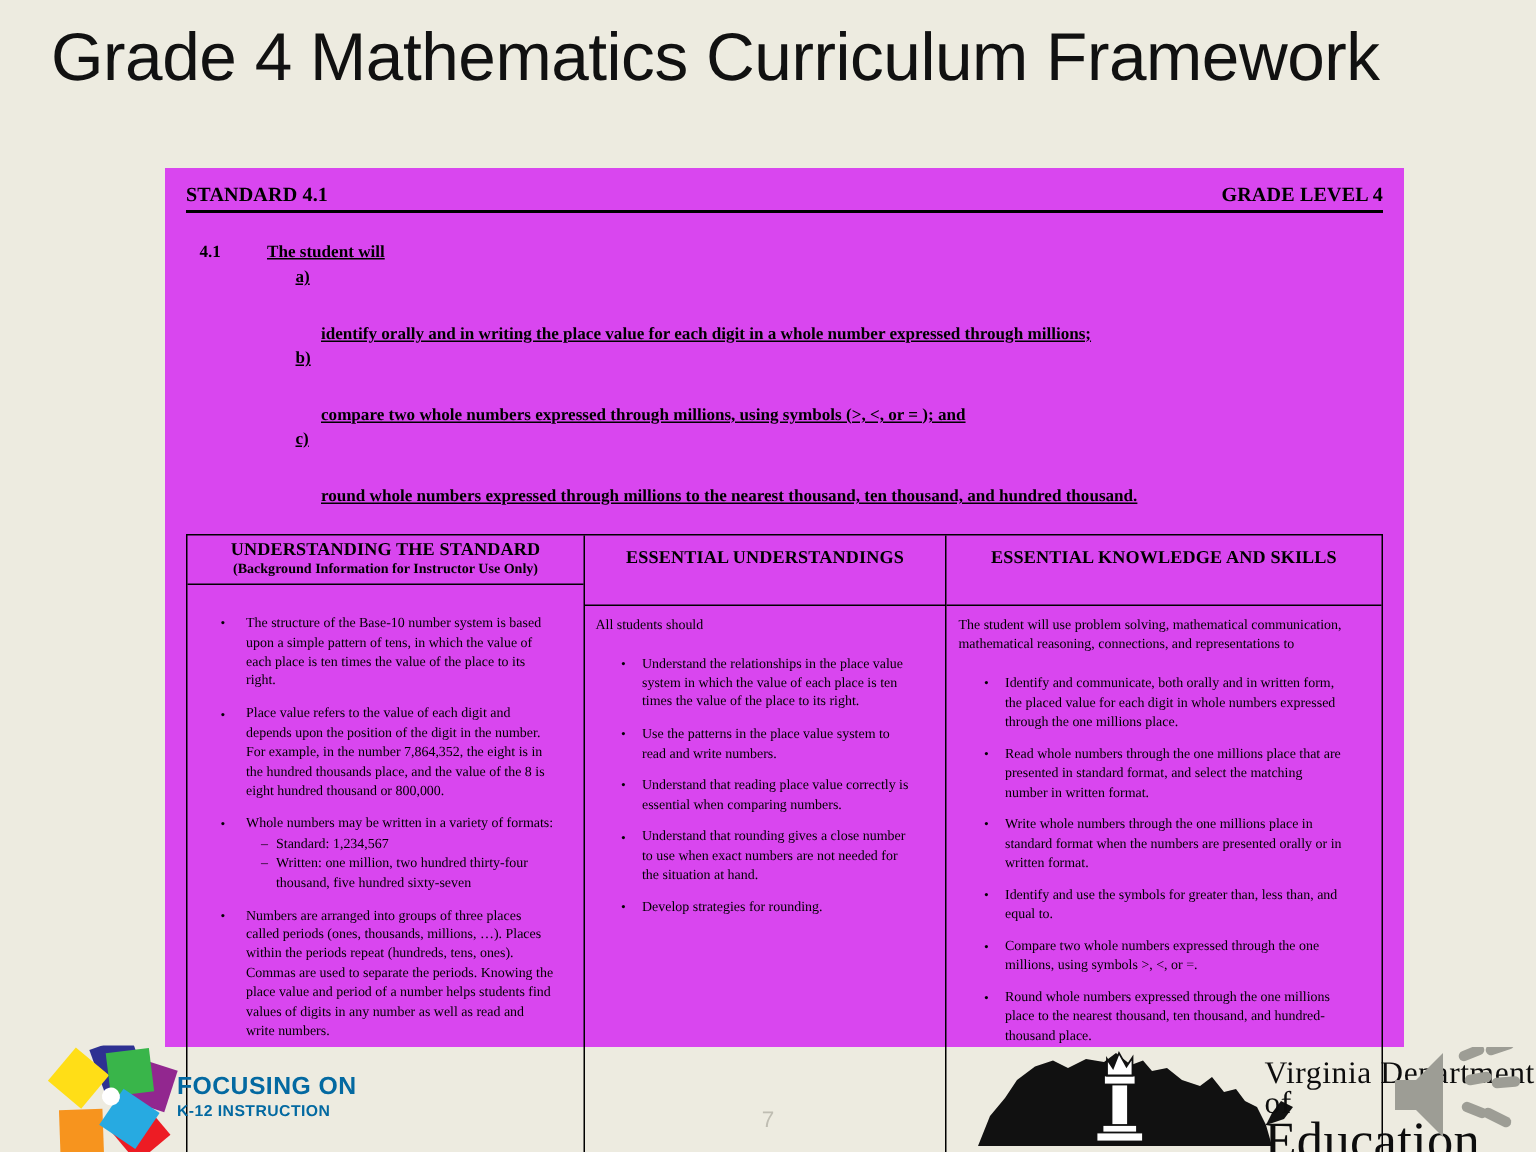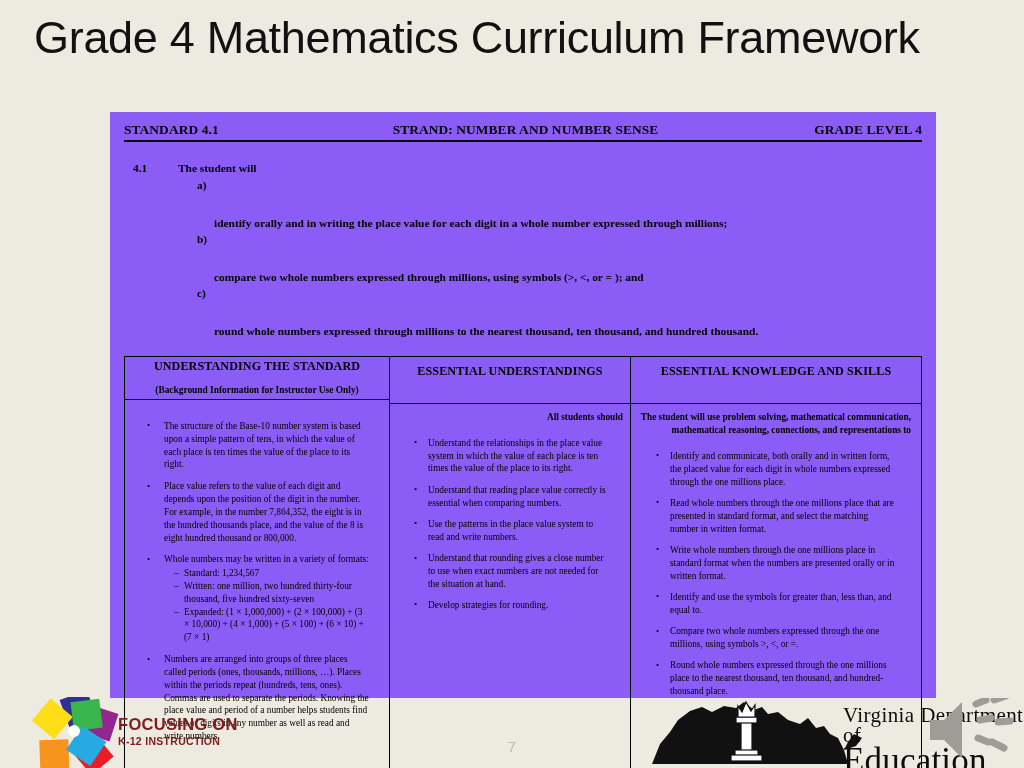--- a/index.html
+++ b/index.html
@@ -30,21 +30,21 @@
     white-space: nowrap;
   }
 
   
   .doc-page {
     position: absolute;
     left: 110px;
     top: 112px;
     width: 826px;
     height: 586px;
-    background: #8b5cf6;
+    background: #d946ef;
     box-sizing: border-box;
     padding: 10px 14px 0 14px;
     font-family: "Liberation Serif", serif;
     color: #000000;
   }
 
   .doc-header {
     display: flex;
     justify-content: space-between;
     align-items: baseline;
@@ -64,21 +64,21 @@
     display: flex;
     font-size: 11.4px;
     font-weight: bold;
     line-height: 1.40;
   }
   .std-num {
     flex: 0 0 54px;
     padding-left: 9px;
     box-sizing: border-box;
   }
-  .std-body { flex: 1 1 auto; }
+  .std-body { flex: 1 1 auto; text-decoration: underline; }
   .std-intro { margin-bottom: 1px; }
   .std-item {
     display: flex;
     margin-left: 19px;
   }
   .std-item .lbl { flex: 0 0 17px; }
   .std-item .txt { flex: 1 1 auto; margin-top: 38px; }
 
   
   .doc-table {
@@ -102,39 +102,38 @@
     text-align: center;
     font-weight: bold;
     padding: 3px 4px 4px 4px;
     font-size: 12.1px;
     letter-spacing: 0.1px;
   }
   .col-head .sub {
     display: block;
     font-size: 9.4px;
     letter-spacing: 0;
-    margin-top: 11px;
+    margin-top: 1px;
     font-family: Liberation Serif, serif;
   }
   .col-head.two-line { padding-top: 2px; }
   .col-head.one-line { padding-top: 7px; padding-bottom: 24px; }
 
   .col-body {
     padding: 7px 7px 0 7px;
     font-size: 9.3px;
     line-height: 1.38;
     flex: 1 1 auto;
     overflow: hidden;
   }
   .col-3 .col-body { padding-left: 8px; padding-right: 10px; }
 
   .lead-in {
-    font-weight: bold;
+    font-weight: normal;
     margin-bottom: 6px;
-    text-align: right;
   }
   .col-3 .lead-in { line-height: 1.40; margin-bottom: 8px; }
 
   ul.bullets {
     list-style: none;
     margin: 13px;
     padding: 0;
   }
   ul.bullets > li {
     position: relative;
@@ -197,21 +196,21 @@
     left: 22px;
     top: 697px;
     width: 228px;
     height: 71px;
   }
   .k12-text {
     position: absolute;
     left: 118px;
     top: 716px;
     font-family: "Liberation Sans", sans-serif;
-    color: #7f1d1d;
+    color: #0369a1;
   }
   .k12-text .l1 {
     font-size: 16.5px;
     font-weight: bold;
     letter-spacing: 0.3px;
     line-height: 1.05;
   }
   .k12-text .l2 {
     font-size: 10.5px;
     font-weight: bold;
@@ -253,21 +252,20 @@
 </style>
 </head>
 <body>
 
 <div class="slide-title">Grade 4 Mathematics Curriculum Framework</div>
 
 <div class="doc-page">
 
   <div class="doc-header">
     <span class="hdr-left">STANDARD 4.1</span>
-    <span class="hdr-center">STRAND: NUMBER AND NUMBER SENSE</span>
     <span class="hdr-right">GRADE LEVEL 4</span>
   </div>
 
   <div class="std-block">
     <div class="std-num">4.1</div>
     <div class="std-body">
       <div class="std-intro">The student will</div>
 
       <div class="std-item">
         <span class="lbl">a)</span>
@@ -293,38 +291,37 @@
       </div>
       <div class="col-body">
         <ul class="bullets">
           <li><span>The structure of the Base-10 number system is based upon a simple pattern of tens, in which the value of each place is ten times the value of the place to its right.</span></li>
           <li><span>Place value refers to the value of each digit and depends upon the position of the digit in the number. For example, in the number 7,864,352, the eight is in the hundred thousands place, and the value of the 8 is eight hundred thousand or 800,000.</span></li>
           <li>
             <span>Whole numbers may be written in a variety of formats:</span>
             <ul class="sublist">
               <li><span>Standard: 1,234,567</span></li>
               <li><span>Written: one million, two hundred thirty-four thousand, five hundred sixty-seven</span></li>
-              <li><span>Expanded: (1 × 1,000,000) + (2 × 100,000) + (3 × 10,000) + (4 × 1,000) + (5 × 100) + (6 × 10) + (7 × 1)</span></li>
             </ul>
           </li>
           <li><span>Numbers are arranged into groups of three places called periods (ones, thousands, millions, …). Places within the periods repeat (hundreds, tens, ones). Commas are used to separate the periods. Knowing the place value and period of a number helps students find values of digits in any number as well as read and write numbers.</span></li>
         </ul>
       </div>
     </div>
 
     <div class="col col-2">
       <div class="col-head one-line">
         <span>ESSENTIAL UNDERSTANDINGS</span>
       </div>
       <div class="col-body">
         <div class="lead-in">All students should</div>
         <ul class="bullets">
           <li><span>Understand the relationships in the place value system in which the value of each place is ten times the value of the place to its right.</span></li>
+          <li><span>Use the patterns in the place value system to read and write numbers.</span></li>
           <li><span>Understand that reading place value correctly is essential when comparing numbers.</span></li>
-          <li><span>Use the patterns in the place value system to read and write numbers.</span></li>
           <li><span>Understand that rounding gives a close number to use when exact numbers are not needed for the situation at hand.</span></li>
           <li><span>Develop strategies for rounding.</span></li>
         </ul>
       </div>
     </div>
 
     <div class="col col-3">
       <div class="col-head one-line">
         <span>ESSENTIAL KNOWLEDGE AND SKILLS</span>
       </div>

